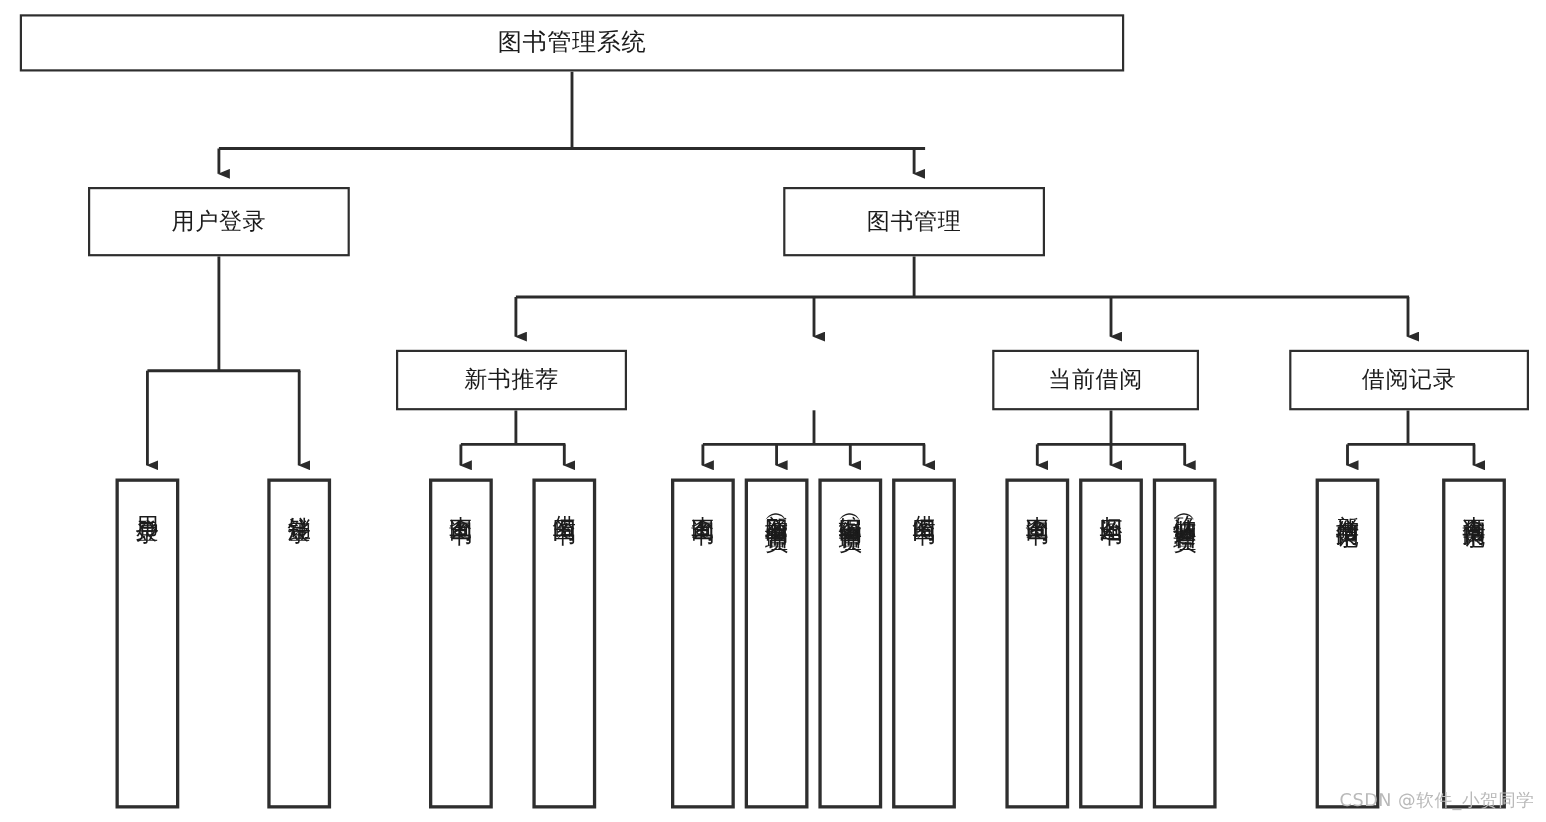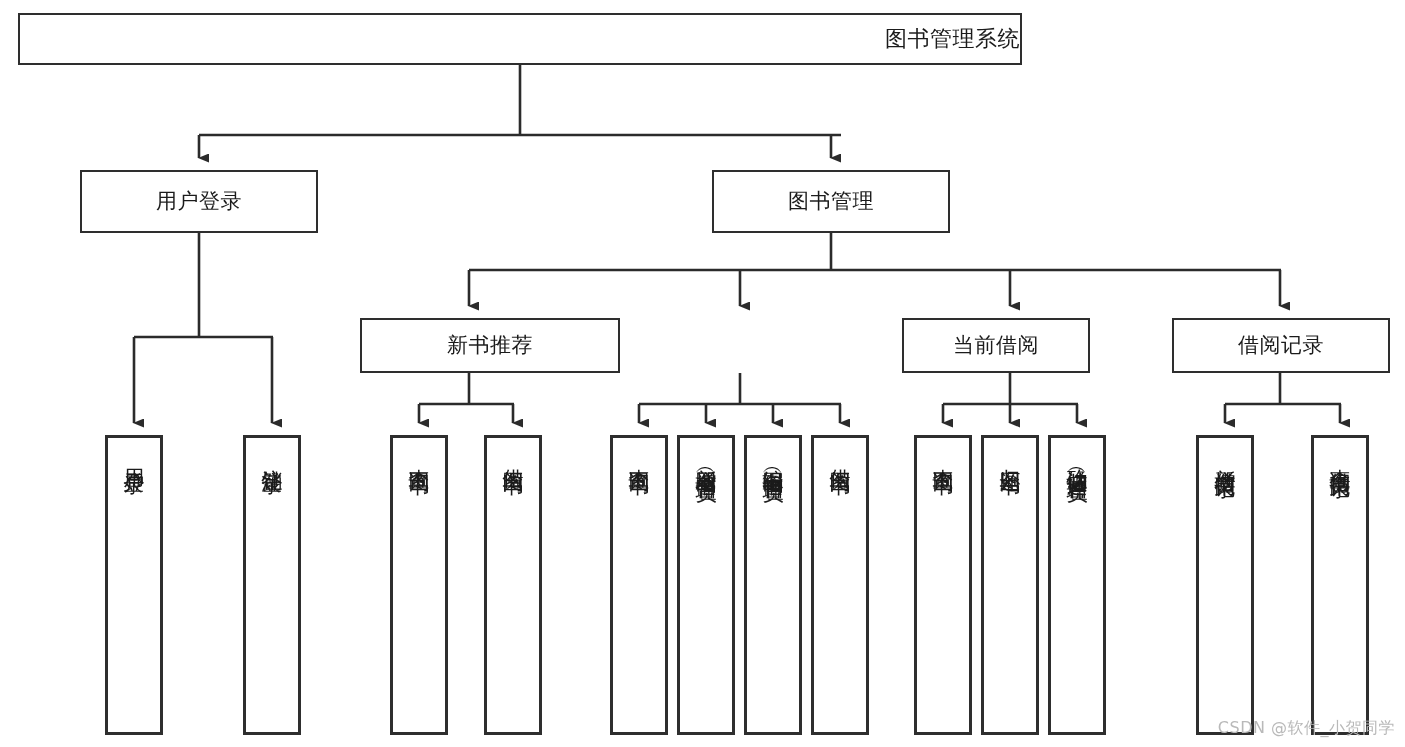--- a/index.html
+++ b/index.html
@@ -119,32 +119,32 @@
       <path d="M1010,404 L1010,423" marker-end="url(#arrow)"></path>
       <path d="M1077,404 L1077,423" marker-end="url(#arrow)"></path>
 
       <path d="M1280,373 L1280,404"></path>
       <path d="M1225,404 L1341,404"></path>
       <path d="M1225,404 L1225,423" marker-end="url(#arrow)"></path>
       <path d="M1340,404 L1340,423" marker-end="url(#arrow)"></path>
     </g>
   </svg>
 
-  <div class="node root" style="left:18px; top:13px; width:1004px; height:52px;justify-content:flex-end;">
+  <div class="node root" style="left:18px; top:13px; width:1004px; height:52px;">
     <span class="node-label">图书管理系统</span>
   </div>
 
   <div class="node" style="left:80px; top:170px; width:238px; height:63px;">
     <span class="node-label">用户登录</span>
   </div>
   <div class="node" style="left:712px; top:170px; width:238px; height:63px;align-items:center;">
     <span class="node-label">图书管理</span>
   </div>
 
-  <div class="node" style="left:360px; top:318px; width:260px; height:55px;">
+  <div class="node" style="left:360px; top:318px; width:210px; height:55px;">
     <span class="node-label">新书推荐</span>
   </div>
   <div class="node" style="left:902px; top:318px; width:188px; height:55px;">
     <span class="node-label">当前借阅</span>
   </div>
   <div class="node" style="left:1172px; top:318px; width:218px; height:55px;align-items:center;">
     <span class="node-label">借阅记录</span>
   </div>
 
   <div class="node leaf" style="left:105px; top:435px; width:58px; height:300px;">

